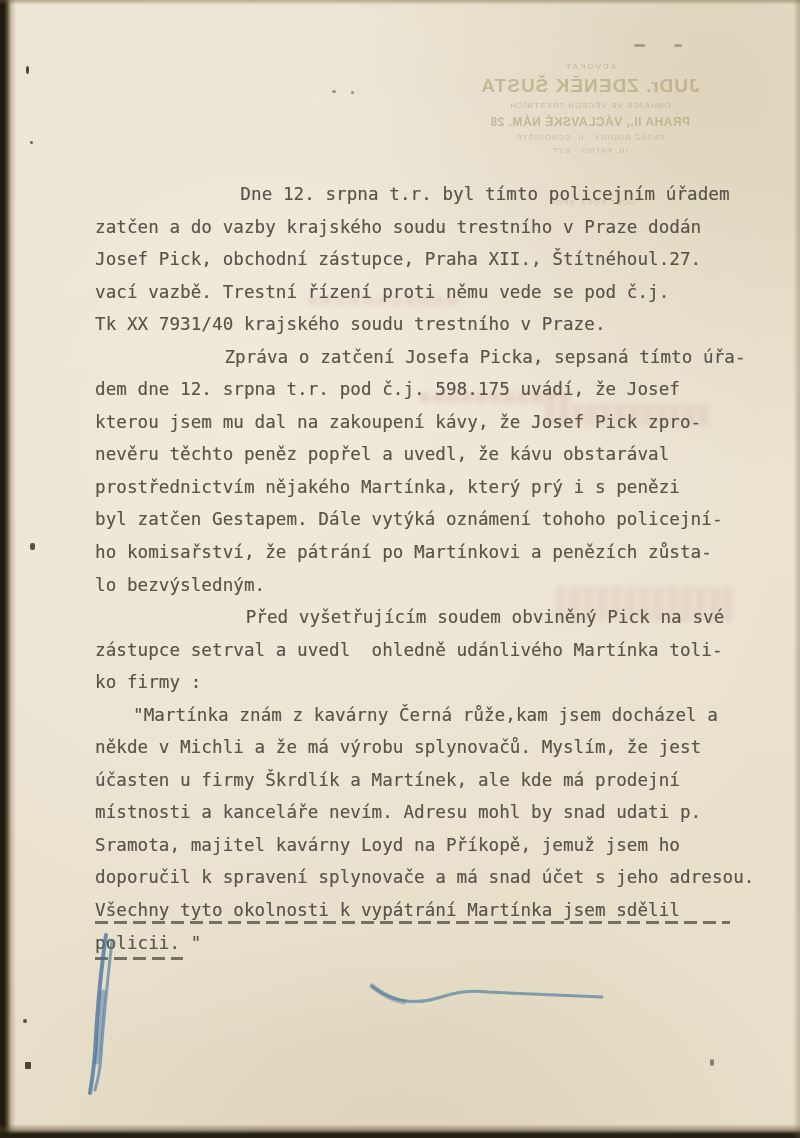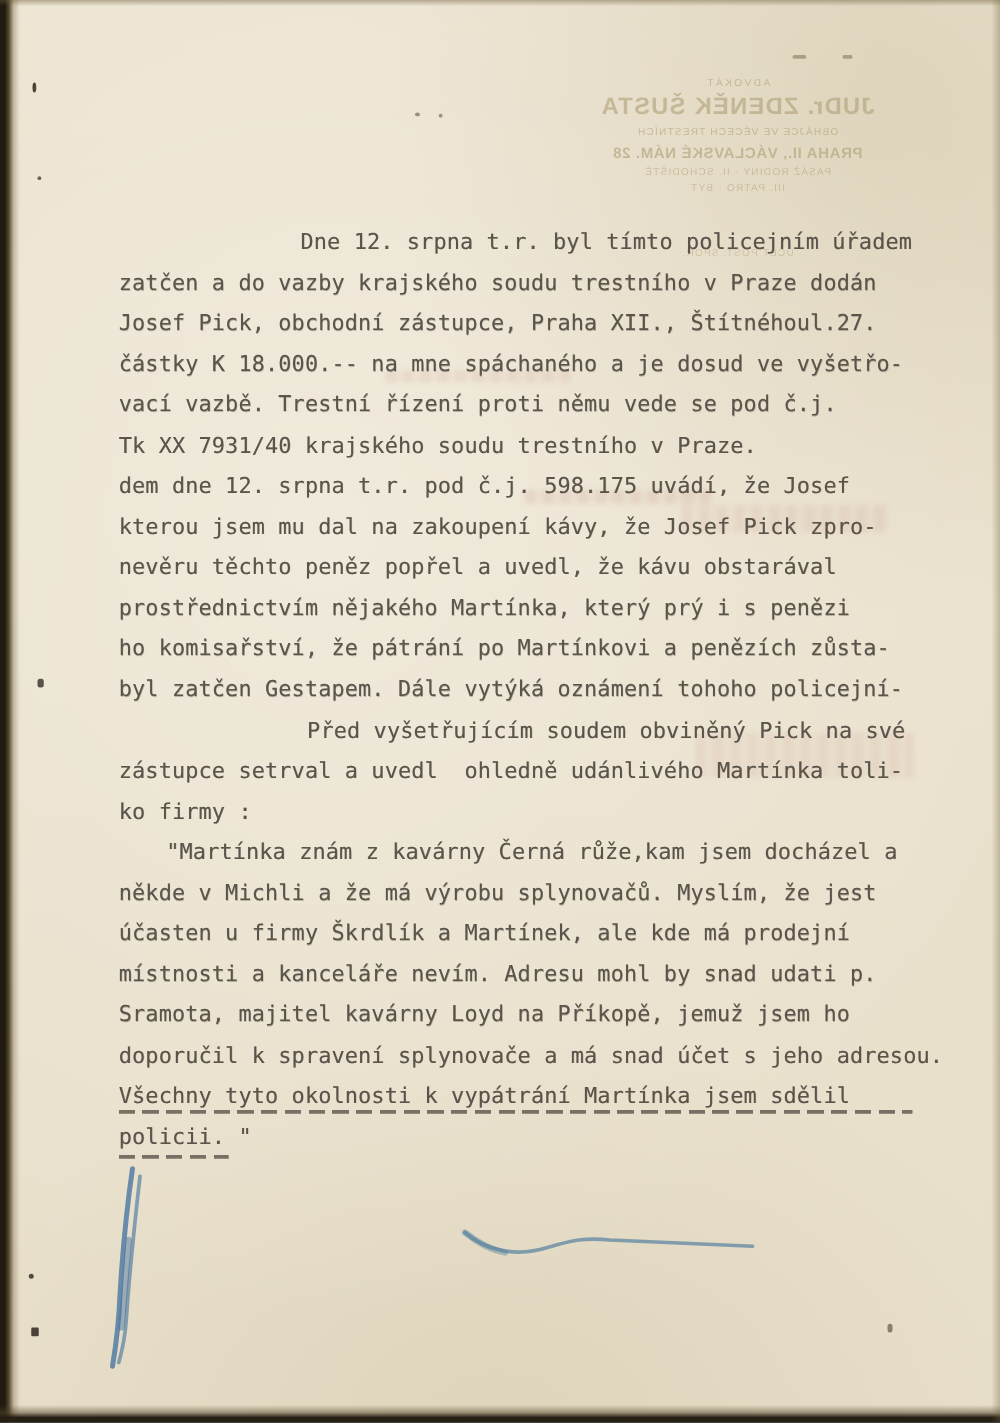--- a/index.html
+++ b/index.html
@@ -88,29 +88,30 @@
 
   <div class="ghost g1"></div>
   <div class="ghost g2"></div>
   <div class="ghost g3"></div>
   <div class="ghost g4"></div>
 
   <div class="doc">
       <div class="line ind1 li-0">Dne 12. srpna t.r. byl tímto policejním úřadem</div>
       <div class="line li-1">zatčen a do vazby krajského soudu trestního v Praze dodán</div>
       <div class="line li-2">Josef Pick, obchodní zástupce, Praha XII., Štítnéhoul.27.</div>
-      <div class="line li-4">částky K 18.000.-- na mne spáchaného a je dosud ve vyšetřo-</div>
       <div class="line li-5">vací vazbě. Trestní řízení proti němu vede se pod č.j.</div>
       <div class="line li-6">Tk XX 7931/40 krajského soudu trestního v Praze.</div>
+      <div class="line ind1 li-7">Zpráva o zatčení Josefa Picka, sepsaná tímto úřa-</div>
       <div class="line li-8">dem dne 12. srpna t.r. pod č.j. 598.175 uvádí, že Josef</div>
       <div class="line li-10">kterou jsem mu dal na zakoupení kávy, že Josef Pick zpro-</div>
       <div class="line li-11">nevěru těchto peněz popřel a uvedl, že kávu obstarával</div>
       <div class="line li-12">prostřednictvím nějakého Martínka, který prý i s penězi</div>
+      <div class="line li-13">byl zatčen Gestapem. Dále vytýká oznámení tohoho policejní-</div>
       <div class="line li-14">ho komisařství, že pátrání po Martínkovi a penězích zůsta-</div>
-      <div class="line li-13">byl zatčen Gestapem. Dále vytýká oznámení tohoho policejní-</div>
+      <div class="line li-15">lo bezvýsledným.</div>
       <div class="line ind1 li-16">Před vyšetřujícím soudem obviněný Pick na své</div>
       <div class="line li-17">zástupce setrval a uvedl  ohledně udánlivého Martínka toli-</div>
       <div class="line li-18">ko firmy :</div>
       <div class="line ind2 li-19">"Martínka znám z kavárny Černá růže,kam jsem docházel a</div>
       <div class="line li-21">někde v Michli a že má výrobu splynovačů. Myslím, že jest</div>
       <div class="line li-22">účasten u firmy Škrdlík a Martínek, ale kde má prodejní</div>
       <div class="line li-23">místnosti a kanceláře nevím. Adresu mohl by snad udati p.</div>
       <div class="line li-24">Sramota, majitel kavárny Loyd na Příkopě, jemuž jsem ho</div>
       <div class="line li-25">doporučil k spravení splynovače a má snad účet s jeho adresou.</div>
       <div class="line dash-long li-26">Všechny tyto okolnosti k vypátrání Martínka jsem sdělil</div>

